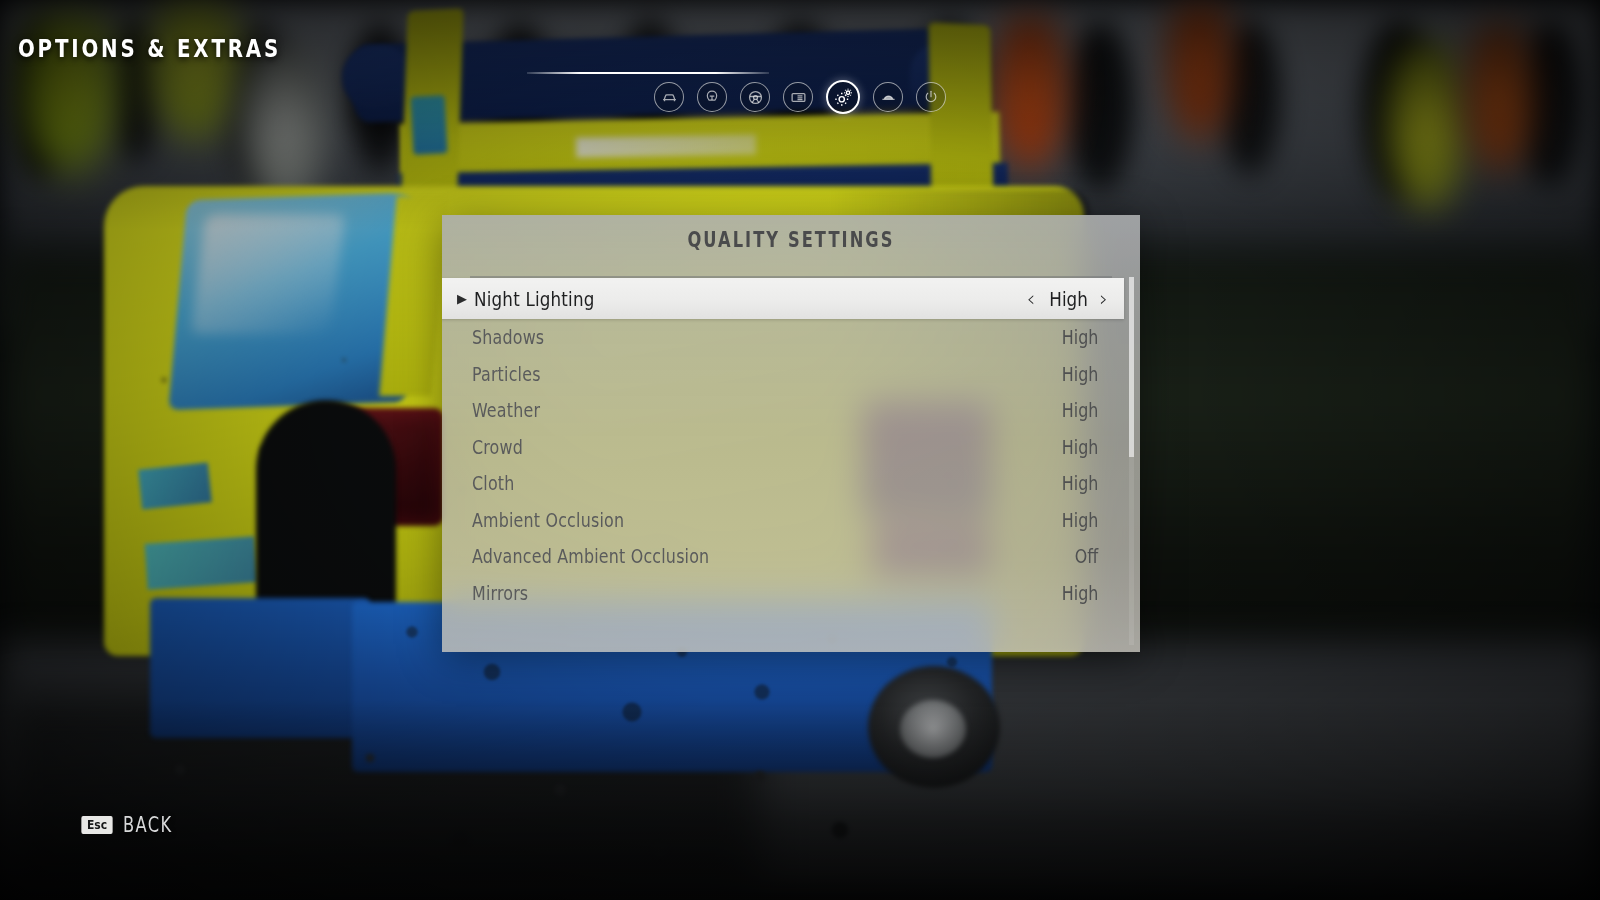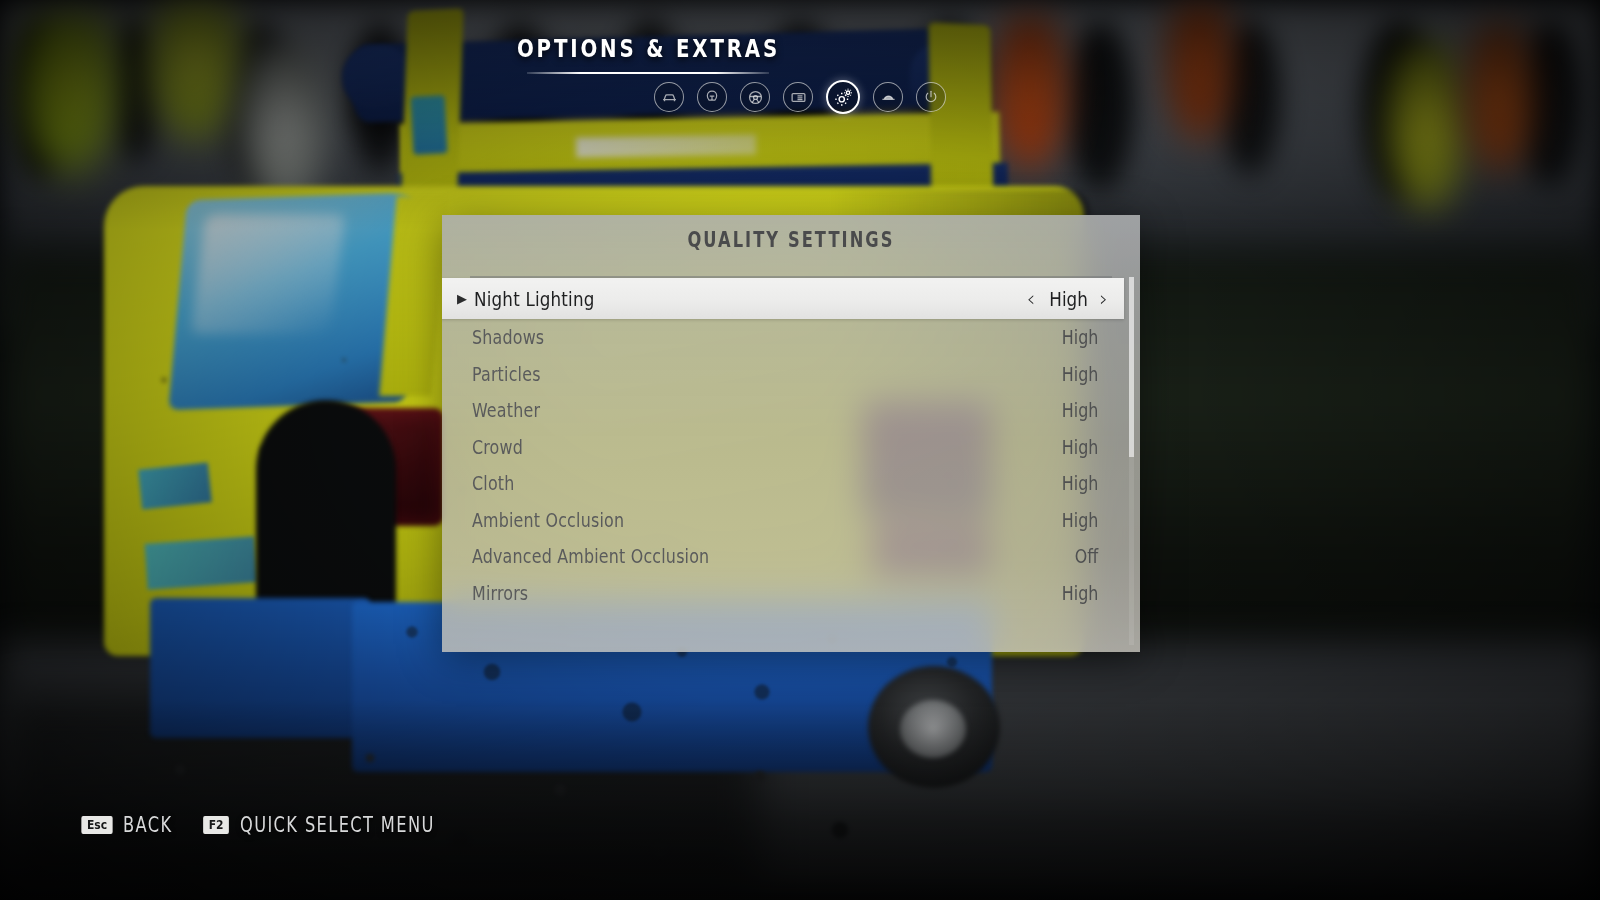--- a/index.html
+++ b/index.html
@@ -167,21 +167,21 @@
 
   
   .vignette{ inset:0; left:0; top:0; width:1600px; height:900px;
         background:radial-gradient(ellipse 1100px 700px at 50% 45%, rgba(0,0,0,0) 20%, rgba(0,0,0,.45) 78%, rgba(0,0,0,.7) 100%); }
   .topdark{ left:0; top:0; width:1600px; height:230px;
         background:linear-gradient(180deg, rgba(0,0,0,.55) 0%, rgba(0,0,0,.18) 60%, rgba(0,0,0,0) 100%); }
   .botdark{ left:0; top:700px; width:1600px; height:200px;
         background:linear-gradient(180deg, rgba(0,0,0,0) 0%, rgba(0,0,0,.55) 60%, rgba(0,0,0,.8) 100%); }
 
   
-  #header{ position:absolute; left:0; top:34px; width:1296px; text-align:center; z-index:40; }
+  #header{ position:absolute; left:0; top:34px; width:1296px; z-index:40; }
   #header .title{
       font-family:"Liberation Sans Narrow","DejaVu Sans Condensed","Liberation Sans", sans-serif;
       font-size:25px; letter-spacing:3.2px; color:#ffffff; font-weight:700;
       text-transform:uppercase; transform:scaleX(.88); display:inline-block;
       text-shadow:0 2px 8px rgba(0,0,0,.9); }
   #header .rule{ width:242px; height:2px; margin:9px auto 0;
       background:linear-gradient(90deg, rgba(255,255,255,.15), #ffffff 22%, #ffffff 78%, rgba(255,255,255,.15)); }
 
   #nav{ position:absolute; left:0; top:80px; width:1600px; display:flex;
         justify-content:center; align-items:center; gap:13px; z-index:41; }
@@ -415,19 +415,15 @@
     <div id="sbTrack">
       <div id="sbThumb"></div>
     </div>
   </div>
 
   <div id="footer">
     <div class="hint">
       <span class="key">Esc</span>
       <span class="htext">BACK</span>
     </div>
-    <div class="hint">
-      <span class="key">F2</span>
-      <span class="htext">QUICK SELECT MENU</span>
-    </div>
   </div>
 
 </div>
 
 </body></html>

